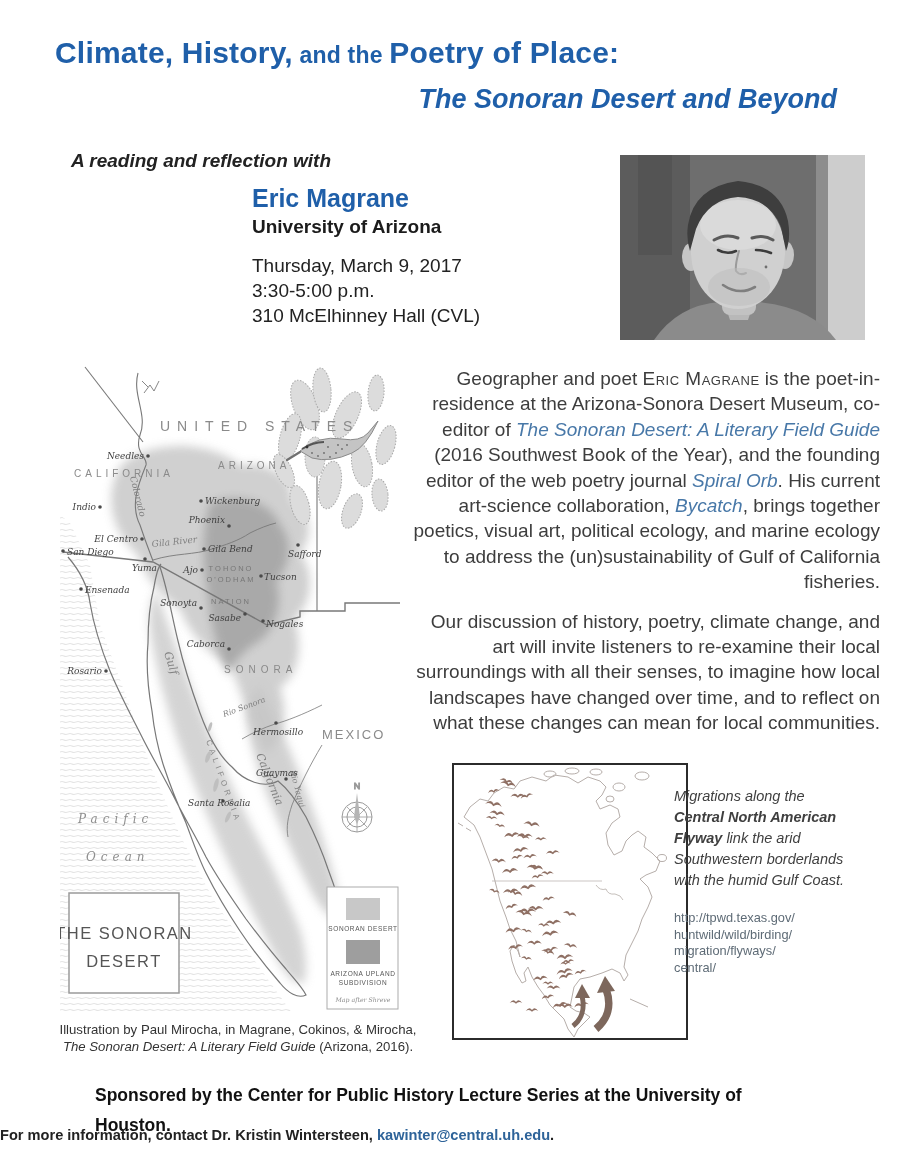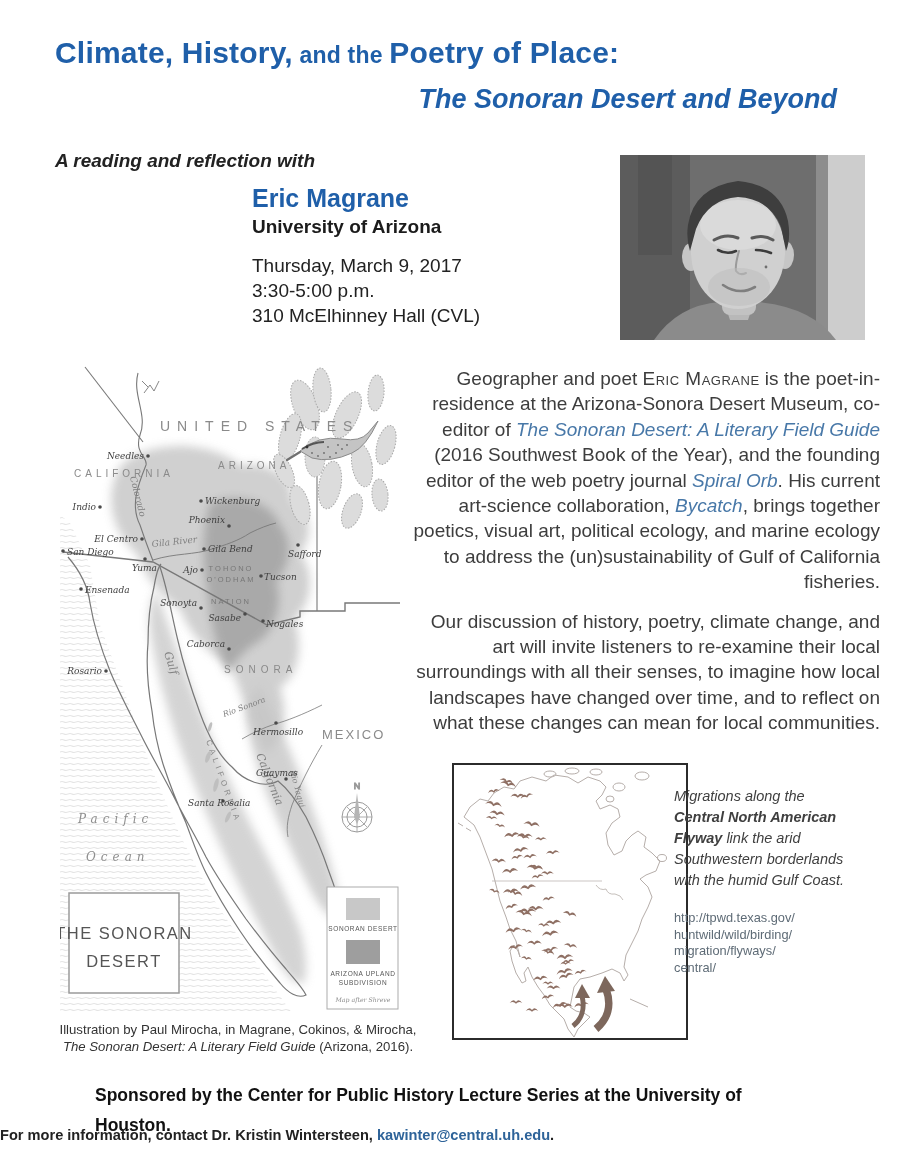--- a/index.html
+++ b/index.html
@@ -4,21 +4,21 @@
 <style>
   html,body{margin:0;padding:0;background:#ffffff;}
   .flyer{position:relative;width:900px;height:1163px;background:#ffffff;overflow:hidden;
          font-family:"Liberation Sans",sans-serif;color:#3d3d3d;border-radius:8px;}
   
   .title{position:absolute;left:55px;top:36px;margin:0;color:#1f5fa9;font-weight:bold;
          font-size:30px;letter-spacing:.2px;white-space:nowrap;}
   .title .t-small{font-size:23px;}
   .subtitle{position:absolute;right:63px;top:84px;color:#1f5fa9;font-weight:bold;
             font-style:italic;font-size:27px;white-space:nowrap;}
-  .intro{position:absolute;left:55px;top:150px;font-size:19px;font-weight:bold;
+  .intro{position:absolute;left:71px;top:150px;font-size:19px;font-weight:bold;
          font-style:italic;color:#222;}
   .details{position:absolute;left:252px;top:184px;}
   .speaker{font-size:25px;font-weight:bold;color:#1f5fa9;}
   .affil{font-size:19px;font-weight:bold;color:#1b1b1b;margin-top:3px;}
   .when{margin-top:15px;font-size:19px;line-height:25px;color:#222;}
   .photo{position:absolute;left:620px;top:155px;width:245px;height:185px;}
   
   .right-col{position:absolute;left:408px;top:366px;width:472px;font-size:19px;
              line-height:25.4px;color:#3d3d3d;}
   .right-col p{margin:0;text-align:right;}

